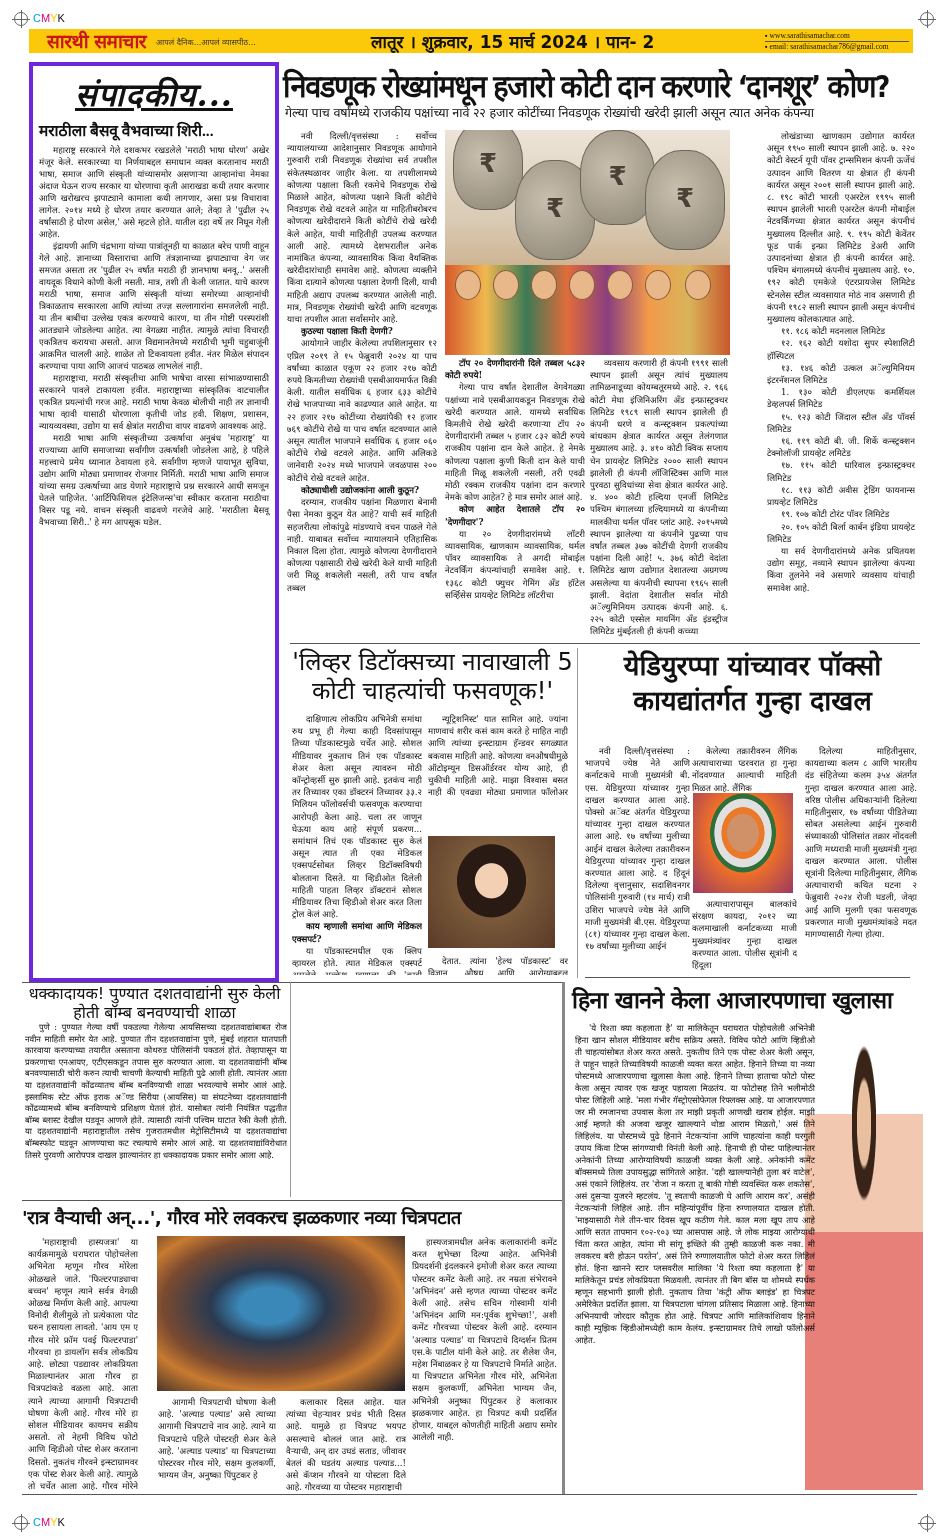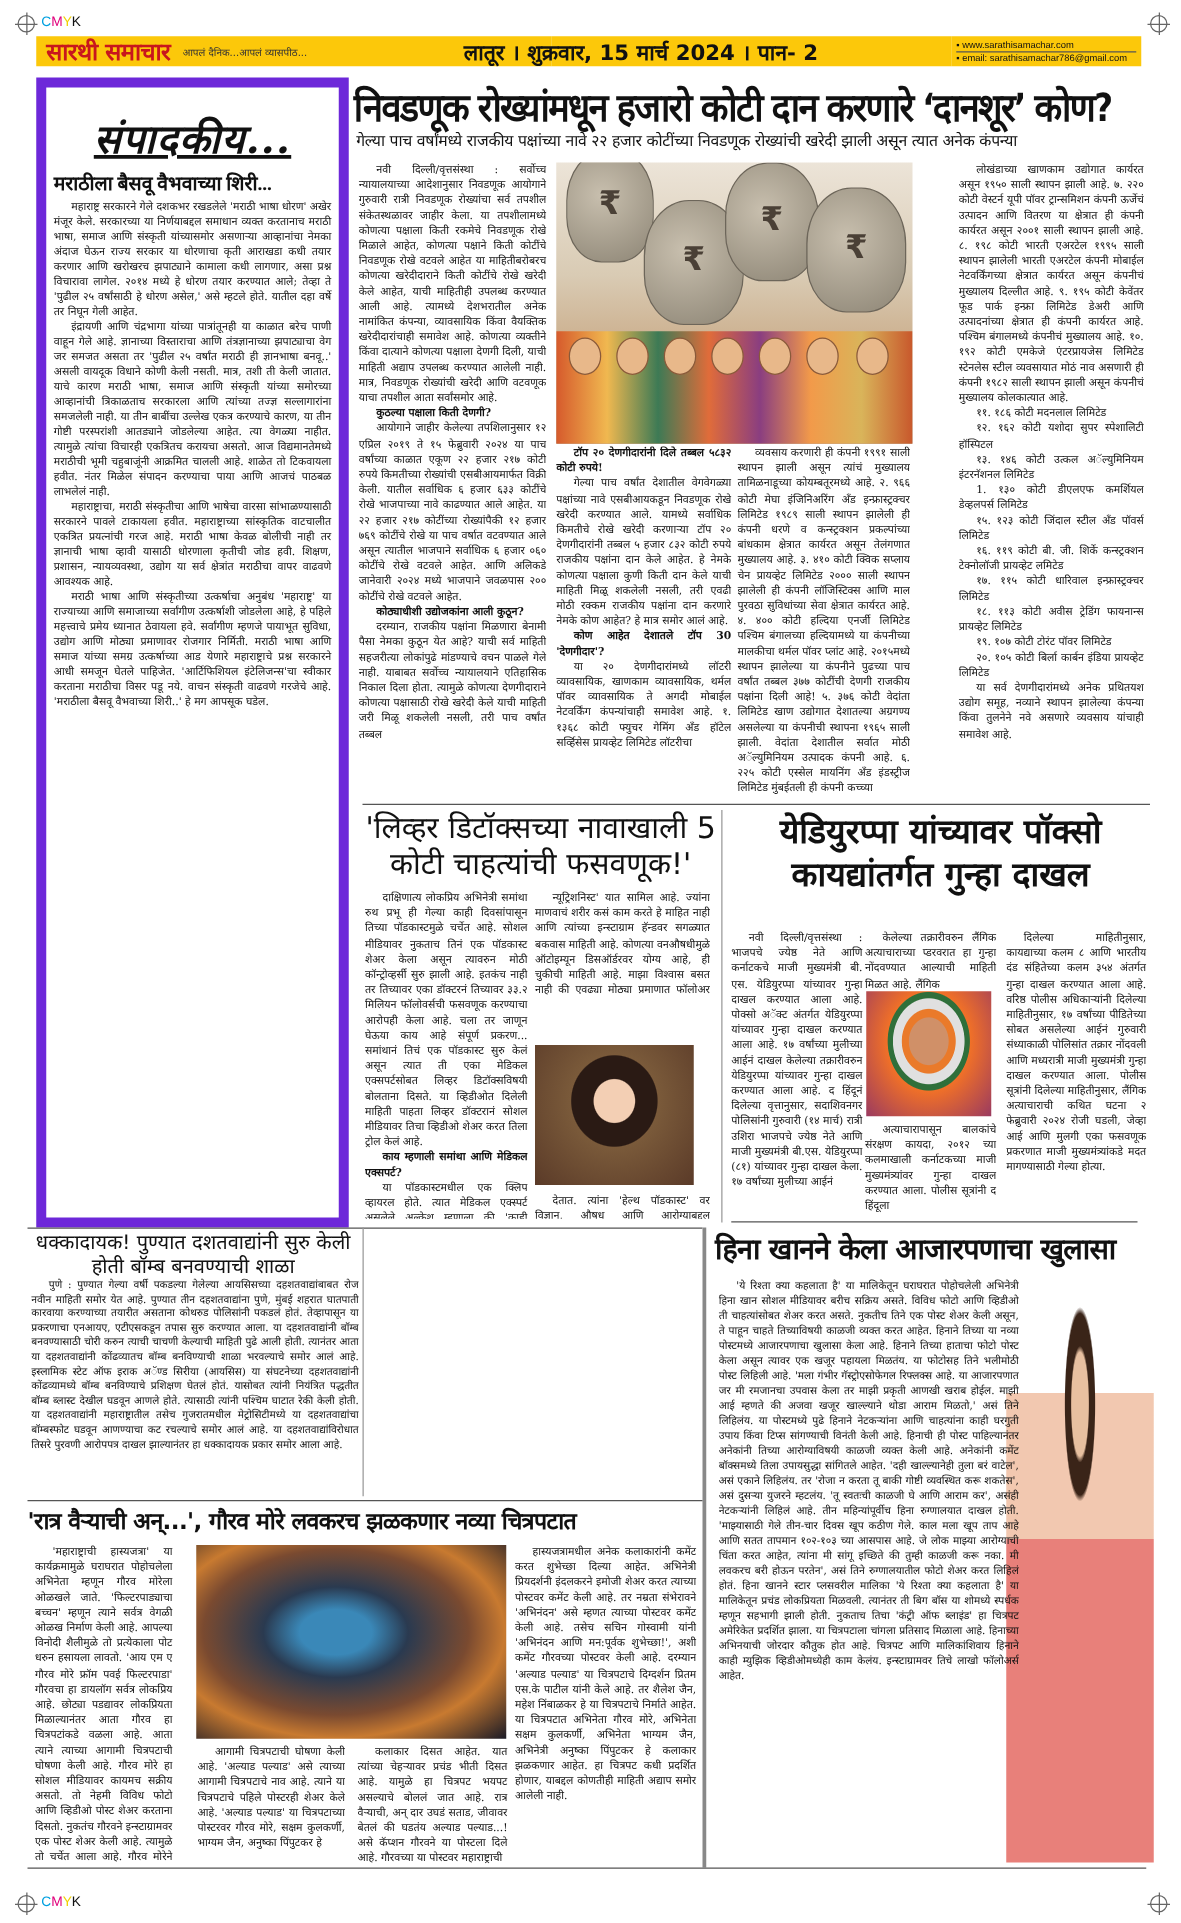--- a/index.html
+++ b/index.html
@@ -2,29 +2,29 @@
 <html><head>
 <meta charset="utf-8">
 <style>
 *{box-sizing:border-box;margin:0;padding:0}
 body{width:945px;height:1538px;background:#fff;font-family:"DejaVu Serif",serif;color:#111;position:relative;overflow:hidden}
 .reg{position:absolute;font-family:"Liberation Sans",sans-serif;font-size:11px}
 .reg .c{color:#00a0e0}.reg .m{color:#e0007a}.reg .y{color:#f0d000}.reg .k{color:#111}
 .cross{position:absolute;width:14px;height:14px;border:1px solid #666;border-radius:50%}
 .cross:before{content:"";position:absolute;left:6px;top:-3px;width:1px;height:18px;background:#666}
 .cross:after{content:"";position:absolute;top:6px;left:-3px;height:1px;width:18px;background:#666}
-.masthead{position:absolute;left:29px;top:29px;width:412px;height:24px;background:#fcc80a;display:flex;align-items:center;padding-left:8px}
+.masthead{position:absolute;left:29px;top:29px;width:412px;height:24px;background:#fcc80a;display:flex;align-items:center;padding-left:18px}
 .brand{font-family:"DejaVu Sans",sans-serif;font-weight:bold;color:#c8161d;font-size:19px;letter-spacing:-0.5px}
 .tag{font-size:8px;margin-left:10px;color:#333;font-family:"DejaVu Sans",sans-serif}
 .dateline{position:absolute;left:441px;top:29px;width:400px;height:24px;background:#fcc80a;font-family:"DejaVu Sans",sans-serif;font-size:17px;font-weight:bold;display:flex;align-items:center;justify-content:flex-start;padding-left:0}
 .dateline .d{position:absolute;left:-70px}
-.contact{position:absolute;left:761px;top:29px;width:152px;height:24px;background:#fcc80a;font-family:Liberation Sans, sans-serif;font-size:7.5px;padding:2px 4px;line-height:10px}
+.contact{position:absolute;left:761px;top:29px;width:152px;height:24px;background:#fcc80a;font-family:Liberation Serif, serif;font-size:7.5px;padding:2px 4px;line-height:10px}
 .contact div{white-space:nowrap}
 .contact .web{border-bottom:1px solid #555}
-.editorial{position:absolute;left:29px;top:62px;width:250px;height:920px;border:8px solid #6d28d9;background:#fff;padding:16px 6px;overflow:hidden}
+.editorial{position:absolute;left:29px;top:62px;width:250px;height:920px;border:4px solid #6d28d9;background:#fff;padding:4px 6px;overflow:hidden}
 .ed-title{font-family:"DejaVu Serif",serif;font-style:italic;font-size:32px;text-align:center;text-decoration:underline;font-weight:bold;letter-spacing:1px;margin-top:2px}
 .ed-head{font-family:Liberation Serif, serif;font-weight:bold;font-size:15.5px;margin:4px 0 3px}
 .body{font-size:8.6px;line-height:12px;text-align:justify;text-indent:14px}
 .body p{text-indent:14px}
 .headline-main{position:absolute;left:283px;top:64px;width:640px;font-family:"DejaVu Sans Condensed","DejaVu Sans",sans-serif;font-weight:bold;font-size:31px;letter-spacing:-1.4px;white-space:nowrap;transform:scaleX(0.93);transform-origin:left}
 .subhead-main{position:absolute;left:285px;top:104px;width:640px;font-family:"DejaVu Sans",sans-serif;font-size:12.6px;white-space:nowrap;letter-spacing:-0.2px}
 .col{position:absolute;font-size:8.6px;line-height:12.2px;text-align:justify;overflow:hidden}
 .col p{text-indent:14px}
 .sub{font-weight:bold;text-indent:14px}
 .img{position:absolute;overflow:hidden}
@@ -109,21 +109,21 @@
       <div class="face" style="left:124px"></div>
       <div class="face" style="left:162px"></div>
       <div class="face" style="left:200px"></div>
       <div class="face" style="left:240px"></div>
   </div>
 </div>
 
 <div class="col" style="left:445px;top:357px;width:140px;height:283px">
   <div class="sub">टॉप २० देणगीदारांनी दिले तब्बल ५८३२ कोटी रुपये!</div>
   <p>गेल्या पाच वर्षांत देशातील वेगवेगळ्या पक्षांच्या नावे एसबीआयकडून निवडणूक रोखे खरेदी करण्यात आले. यामध्ये सर्वाधिक किमतीचे रोखे खरेदी करणाऱ्या टॉप २० देणगीदारांनी तब्बल ५ हजार ८३२ कोटी रुपये राजकीय पक्षांना दान केले आहेत. हे नेमके कोणत्या पक्षाला कुणी किती दान केले याची माहिती मिळू शकलेली नसली, तरी एवढी मोठी रक्कम राजकीय पक्षांना दान करणारे नेमके कोण आहेत? हे मात्र समोर आलं आहे.</p>
-  <div class="sub">कोण आहेत देशातले टॉप 30 'देणगीदार'?</div>
+  <div class="sub">कोण आहेत देशातले टॉप २० 'देणगीदार'?</div>
   <p>या २० देणगीदारांमध्ये लॉटरी व्यावसायिक, खाणकाम व्यावसायिक, थर्मल पॉवर व्यावसायिक ते अगदी मोबाईल नेटवर्किंग कंपन्यांचाही समावेश आहे. १. १३६८ कोटी फ्युचर गेमिंग अँड हॉटेल सर्व्हिसेस प्रायव्हेट लिमिटेड लॉटरीचा</p>
 </div>
 <div class="col" style="left:590px;top:357px;width:138px;height:283px">
   <p>व्यवसाय करणारी ही कंपनी १९९१ साली स्थापन झाली असून त्यांचं मुख्यालय तामिळनाडूच्या कोयम्बतूरमध्ये आहे. २. ९६६ कोटी मेघा इंजिनिअरिंग अँड इन्फ्रास्ट्रक्चर लिमिटेड १९८९ साली स्थापन झालेली ही कंपनी धरणे व कन्स्ट्रक्शन प्रकल्पांच्या बांधकाम क्षेत्रात कार्यरत असून तेलंगणात मुख्यालय आहे. ३. ४१० कोटी क्विक सप्लाय चेन प्रायव्हेट लिमिटेड २००० साली स्थापन झालेली ही कंपनी लॉजिस्टिक्स आणि माल पुरवठा सुविधांच्या सेवा क्षेत्रात कार्यरत आहे. ४. ४०० कोटी हल्दिया एनर्जी लिमिटेड पश्चिम बंगालच्या हल्दियामध्ये या कंपनीच्या मालकीचा थर्मल पॉवर प्लांट आहे. २०१५मध्ये स्थापन झालेल्या या कंपनीने पुढच्या पाच वर्षांत तब्बल ३७७ कोटींची देणगी राजकीय पक्षांना दिली आहे! ५. ३७६ कोटी वेदांता लिमिटेड खाण उद्योगात देशातल्या अग्रगण्य असलेल्या या कंपनीची स्थापना १९६५ साली झाली. वेदांता देशातील सर्वात मोठी अॅल्युमिनियम उत्पादक कंपनी आहे. ६. २२५ कोटी एस्सेल मायनिंग अँड इंडस्ट्रीज लिमिटेड मुंबईतली ही कंपनी कच्च्या</p>
 </div>
 <div class="col" style="left:767px;top:130px;width:148px;height:510px">
   <p>लोखंडाच्या खाणकाम उद्योगात कार्यरत असून १९५० साली स्थापन झाली आहे. ७. २२० कोटी वेस्टर्न यूपी पॉवर ट्रान्समिशन कंपनी ऊर्जेचं उत्पादन आणि वितरण या क्षेत्रात ही कंपनी कार्यरत असून २००१ साली स्थापन झाली आहे. ८. १९८ कोटी भारती एअरटेल १९९५ साली स्थापन झालेली भारती एअरटेल कंपनी मोबाईल नेटवर्किंगच्या क्षेत्रात कार्यरत असून कंपनीचं मुख्यालय दिल्लीत आहे. ९. १९५ कोटी केवेंतर फूड पार्क इन्फ्रा लिमिटेड डेअरी आणि उत्पादनांच्या क्षेत्रात ही कंपनी कार्यरत आहे. पश्चिम बंगालमध्ये कंपनीचं मुख्यालय आहे. १०. १९२ कोटी एमकेजे एंटरप्रायजेस लिमिटेड स्टेनलेस स्टील व्यवसायात मोठं नाव असणारी ही कंपनी १९८२ साली स्थापन झाली असून कंपनीचं मुख्यालय कोलकात्यात आहे.</p>
   <p>११. १८६ कोटी  मदनलाल लिमिटेड</p>
   <p>१२. १६२ कोटी  यशोदा सुपर स्पेशालिटी हॉस्पिटल</p>
   <p>१३. १४६ कोटी  उत्कल अॅल्युमिनियम इंटरनॅशनल लिमिटेड</p>

